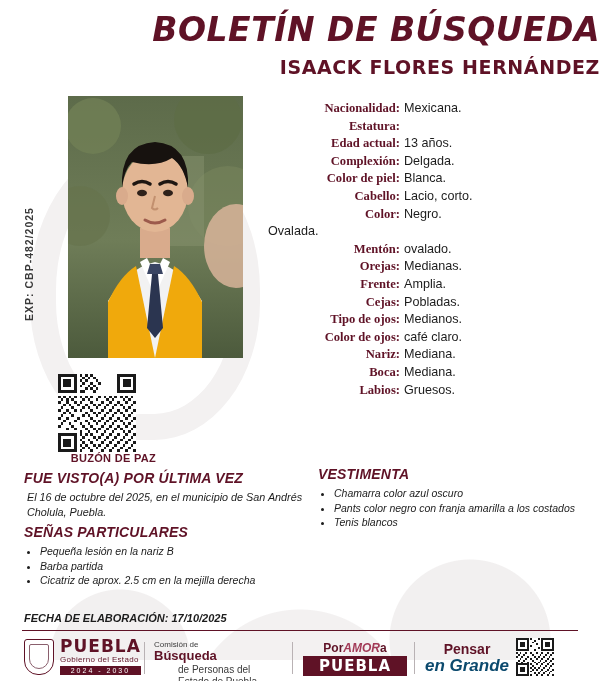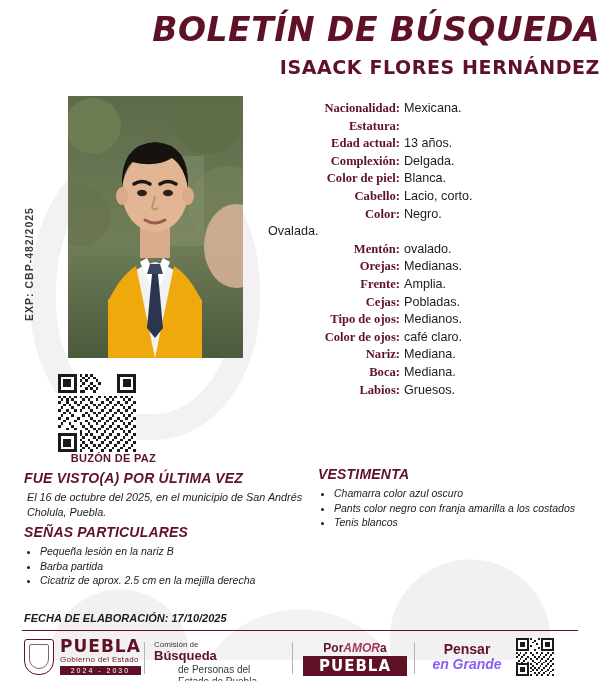--- a/index.html
+++ b/index.html
@@ -280,21 +280,21 @@
   .amor-l2 {
     font-family: "DejaVu Sans", sans-serif;
     font-size: 15px; font-weight: bold; color: #ffffff;
     background: #5f1226; letter-spacing: 1px; margin-top: 2px;
     padding: 1px 0;
   }
   .pensar {
     position: absolute; left: 424px; top: 6px; text-align: center; width: 86px;
   }
   .pensar-l1 { font-size: 14px; font-weight: bold; color: #5f1226; line-height: 1.05; }
-  .pensar-l2 { font-size: 14px; font-weight: bold; font-style: italic; color: #8b5cf6; line-height: 1.05; }
+  .pensar-l2 { font-size: 17px; font-weight: bold; font-style: italic; color: #0c4a6e; line-height: 1.05; }
   .qr-footer {
     position: absolute; left: 516px; top: 2px;
     width: 38px; height: 38px;
   }
 </style>
 </head>
 <body>
 
 <div id="page">
 

